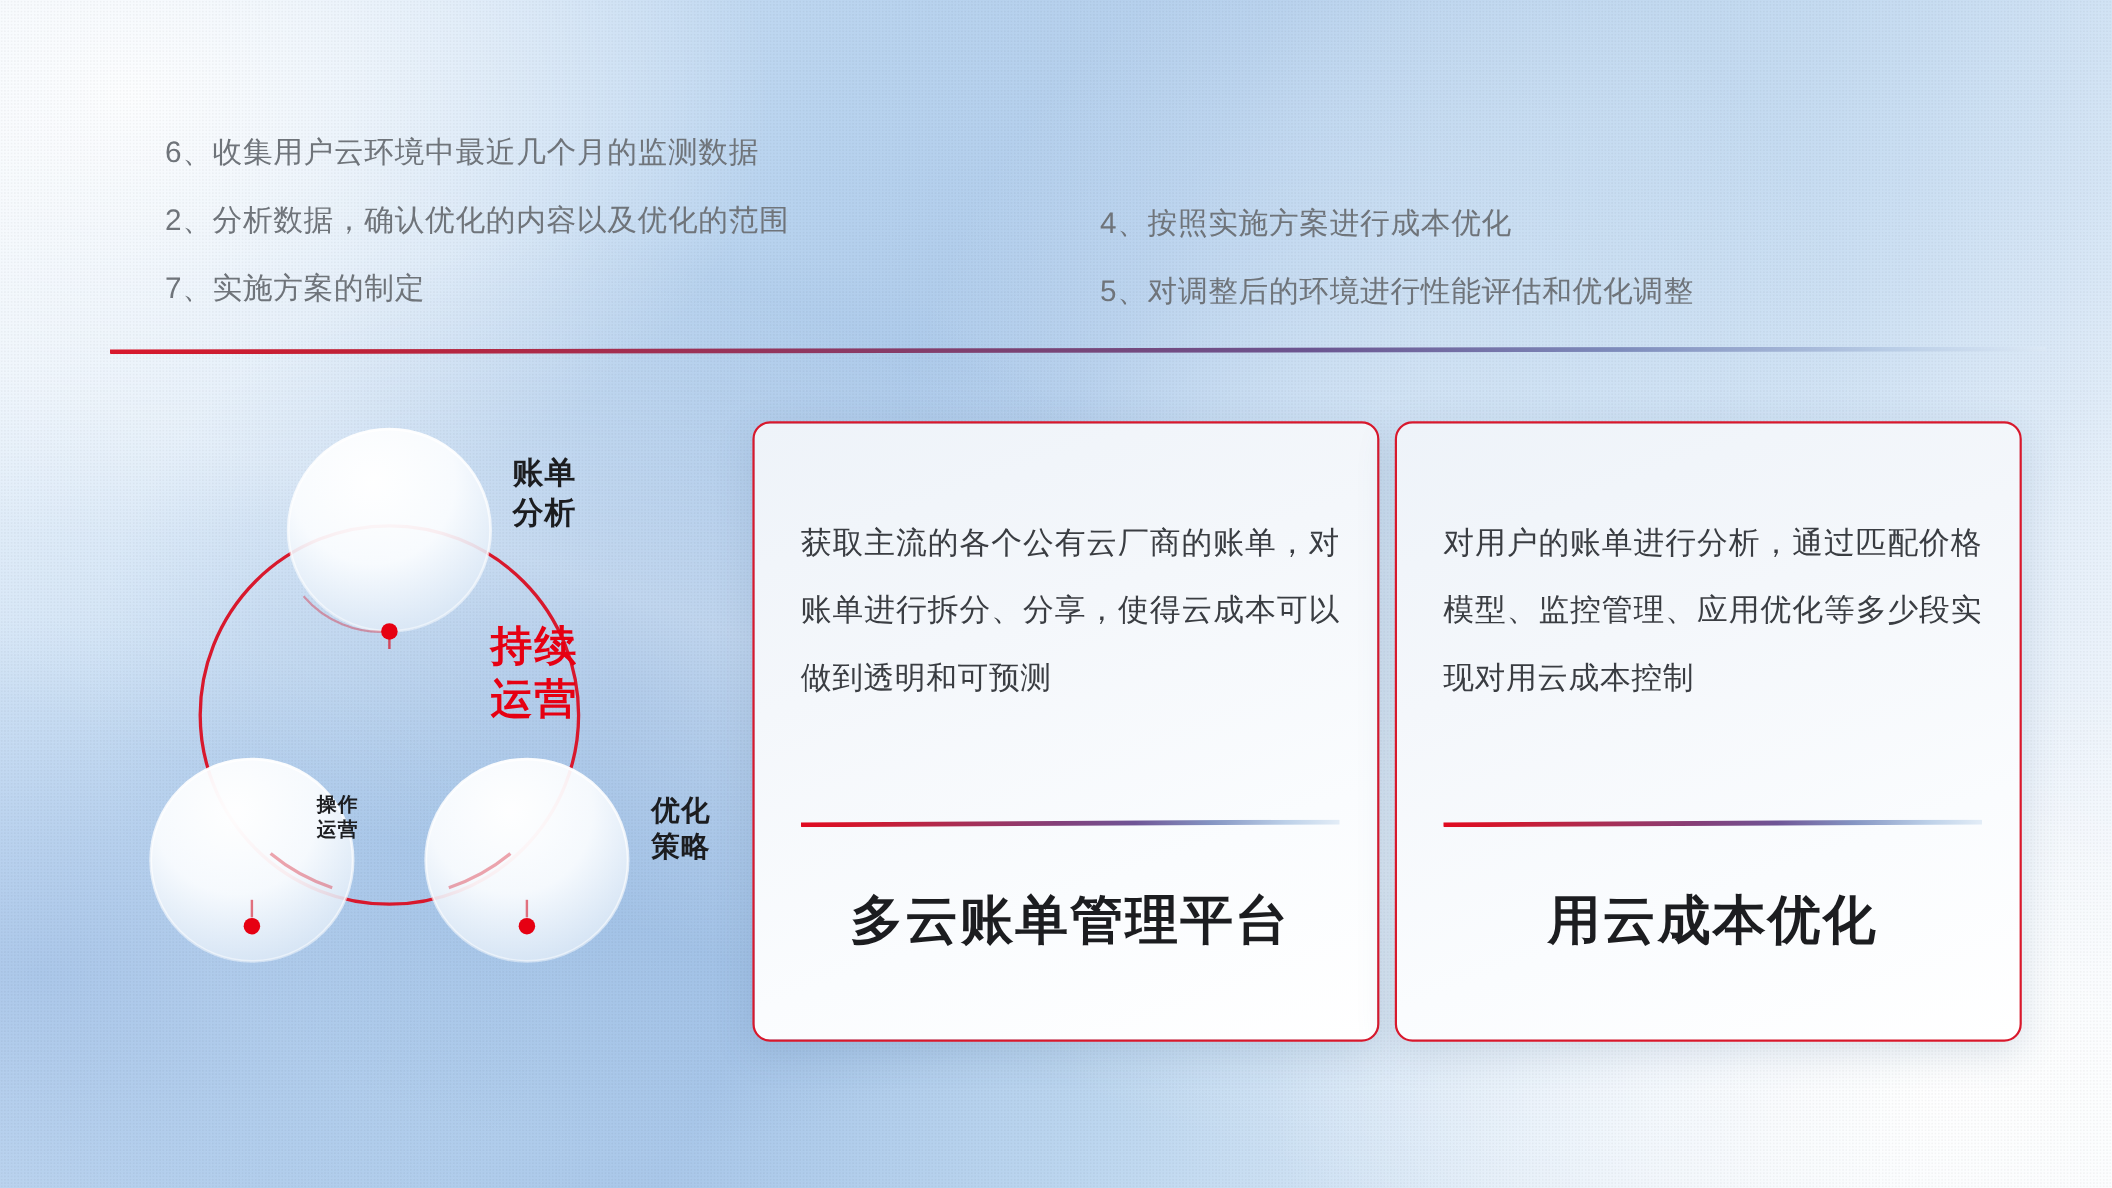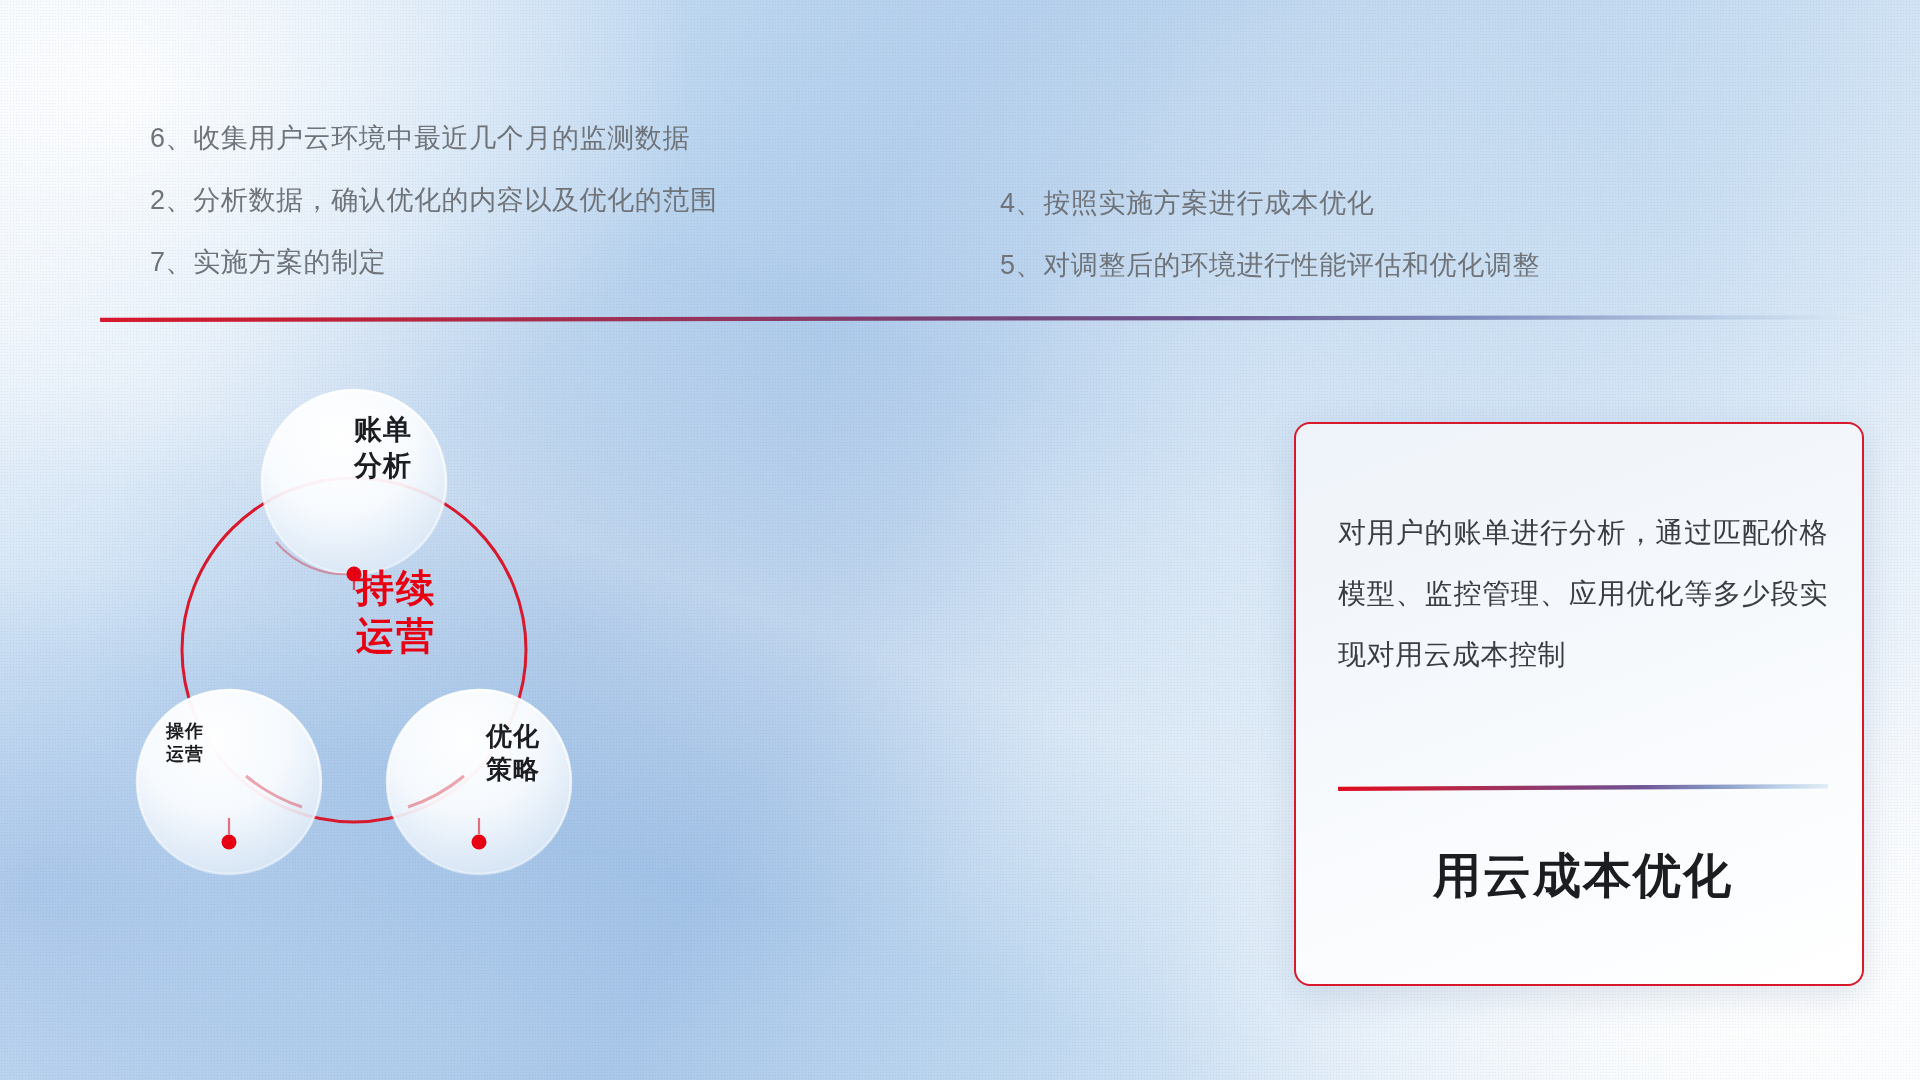--- a/index.html
+++ b/index.html
@@ -62,41 +62,41 @@
     position:absolute;left:100px;top:315px;width:1760px;height:7px;
     background:linear-gradient(90deg,#d8182c 0%,#c32035 11%,#a02f52 28%,#7a4273 47%,#6b5590 62%,#7d8bbb 78%,#b9cde6 92%,#dbe8f5 100%);
     clip-path:polygon(0 40%,100% 0,100% 62%,0 100%);
     border-radius:1px;
   }
 
   
   #venn{position:absolute;left:96px;top:352px;width:520px;height:600px;}
   #venn svg{position:absolute;left:0;top:0;}
   .venn-label{
-    position:absolute;text-align:left;color:#1c1d20;font-weight:bold;
+    position:absolute;text-align:right;color:#1c1d20;font-weight:bold;
     line-height:1.28;letter-spacing:1px;white-space:pre-line;
   }
   #venn-label-top{left:258px;top:60px;width:170px;font-size:28px;}
   #venn-label-bl{left:70px;top:368px;width:160px;font-size:18px;}
   #venn-label-br{left:390px;top:368px;width:160px;font-size:26px;}
   #venn-label-center{
     left:260px;top:213px;width:170px;font-size:38px;color:#e60012;
     font-weight:bold;letter-spacing:2px;line-height:1.25;
   }
 
   
   .card{
     position:absolute;top:383px;width:566px;height:560px;
     border:2px solid #d8182c;border-radius:16px;
     background:linear-gradient(160deg,#eef3f9 0%,#f4f7fb 35%,#fafcfe 70%,#ffffff 100%);
     box-shadow:0 10px 34px rgba(80,110,150,.18);
     overflow:hidden;
   }
   #card-1{left:684px;}
-  #card-2{left:1294px;margin-top:39px;}
+  #card-2{left:1268px;}
   .card-body{
     position:absolute;left:42px;right:34px;top:78px;
     color:#3a3d42;font-size:28px;line-height:2.18;letter-spacing:.5px;
     text-align:justify;text-justify:inter-character;
   }
   .card-rule{
     position:absolute;left:42px;right:34px;top:360px;height:7px;
     background:linear-gradient(90deg,#e00a20 0%,#cf1930 12%,#a82e55 30%,#83407a 48%,#6f5596 62%,#8494c2 76%,#bcd0e8 90%,#e3edf7 100%);
     clip-path:polygon(0 38%,100% 0,100% 64%,0 100%);
     border-radius:1px;
@@ -178,20 +178,25 @@
     <div class="venn-label" id="venn-label-top">账单
 分析</div>
     <div class="venn-label" id="venn-label-bl">操作
 运营</div>
     <div class="venn-label" id="venn-label-br">优化
 策略</div>
     <div class="venn-label" id="venn-label-center">持续
 运营</div>
   </div>
 
+  <div class="card" id="card-1">
+    <div class="card-body">获取主流的各个公有云厂商的账单，对账单进行拆分、分享，使得云成本可以做到透明和可预测</div>
+    <div class="card-rule"></div>
+    <div class="card-title">多云账单管理平台</div>
+  </div>
 
   <div class="card" id="card-2">
     <div class="card-body">对用户的账单进行分析，通过匹配价格模型、监控管理、应用优化等多少段实现对用云成本控制</div>
     <div class="card-rule"></div>
     <div class="card-title">用云成本优化</div>
   </div>
 
 </div>
 
 </body></html>

